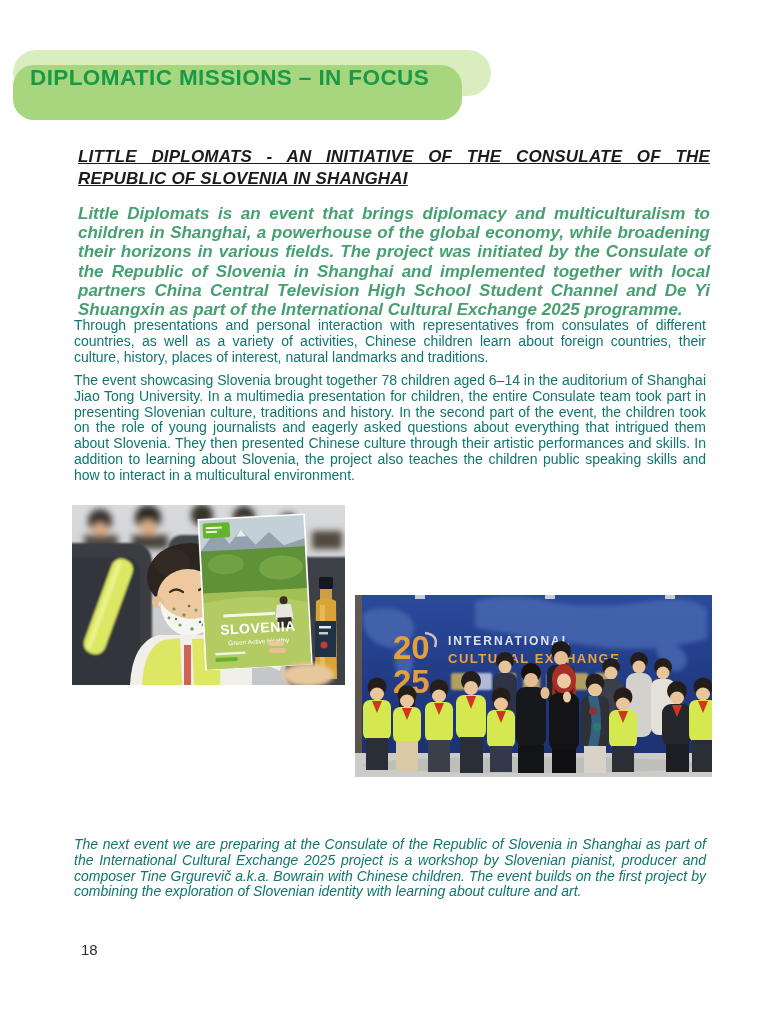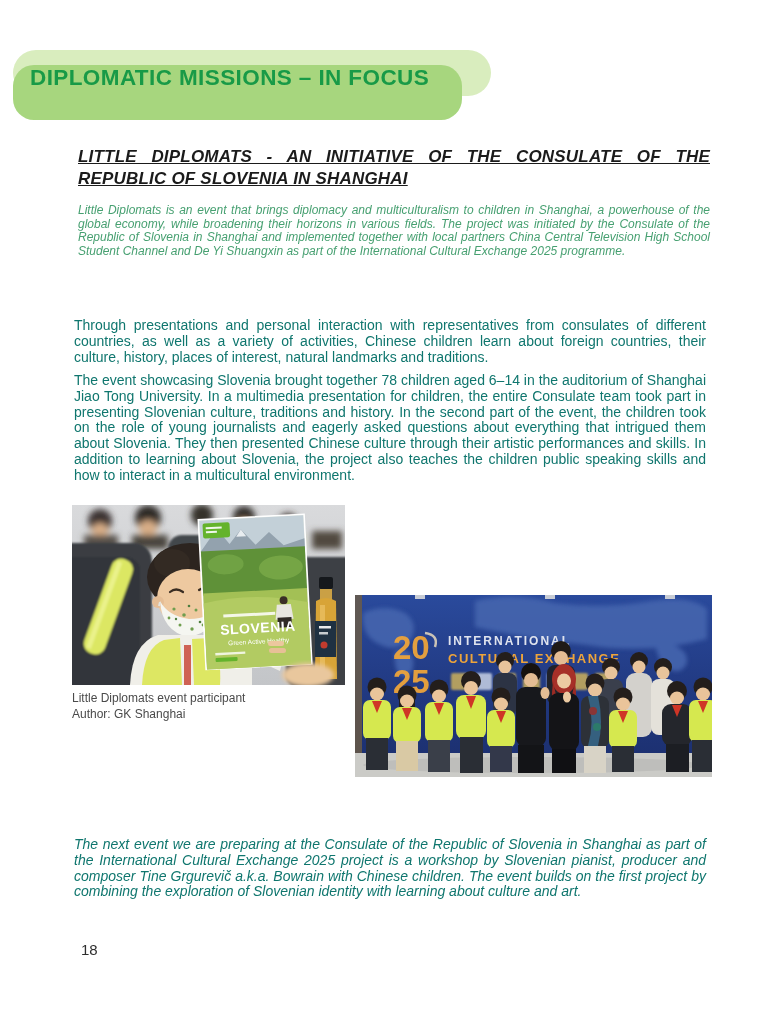--- a/index.html
+++ b/index.html
@@ -44,24 +44,25 @@
     font-size: 17px; font-weight: bold; font-style: italic;
     color: #1b1b1b;
     line-height: 1.3;
     text-align: justify;
     letter-spacing: 0.2px;
     text-decoration: underline;
   }
   .lead {
     position: absolute;
     left: 78px; top: 204px; width: 632px;
-    font-size: 12px; font-style: italic;
+    font-size: 17px; font-style: italic;
     color: #47a071;
     line-height: 1.13;
     text-align: justify;
+    font-weight: bold;
   }
   .para { 
     position: absolute;
     left: 74px; width: 632px;
     font-size: 14px;
     color: #0f766e;
     line-height: 1.13;
     text-align: justify;
   }
   #para-1 { top: 318px; }
@@ -243,24 +244,20 @@
           <path d="M244,96 q10,-6 20,0 l1,78 l-22,0 Z" fill="#d8a437"></path>
           <rect x="248" y="100" width="5" height="70" fill="#e9bd5e" opacity="0.85"></rect>
           <rect x="243" y="116" width="21" height="36" fill="#1f3142"></rect>
           <rect x="247" y="121" width="12" height="2.5" fill="#ffffff" opacity="0.9"></rect>
           <rect x="247" y="127" width="9" height="2.5" fill="#ffffff" opacity="0.75"></rect>
           <circle cx="252" cy="140" r="3.5" fill="#c23b2e"></circle>
         </g>
         <ellipse cx="236" cy="170" rx="26" ry="12" fill="#e9c79d" filter="url(#b2)"></ellipse>
       </g>
     </svg>
-    <figcaption class="caption">
-      <span>Little Diplomats event participant</span><br>
-      <span>Author: GK Shanghai</span>
-    </figcaption>
   </figure>
 
   <figure class="fig-right">
     <svg class="photo" width="357" height="182" viewBox="0 0 357 182" xmlns="http://www.w3.org/2000/svg">
       <defs>
         <linearGradient id="navyG" x1="0" y1="0" x2="0" y2="1">
           <stop offset="0" stop-color="#2a4a9c"></stop>
             <stop offset="0.6" stop-color="#20377e"></stop>
             <stop offset="1" stop-color="#1b2e6c"></stop>
         </linearGradient>

